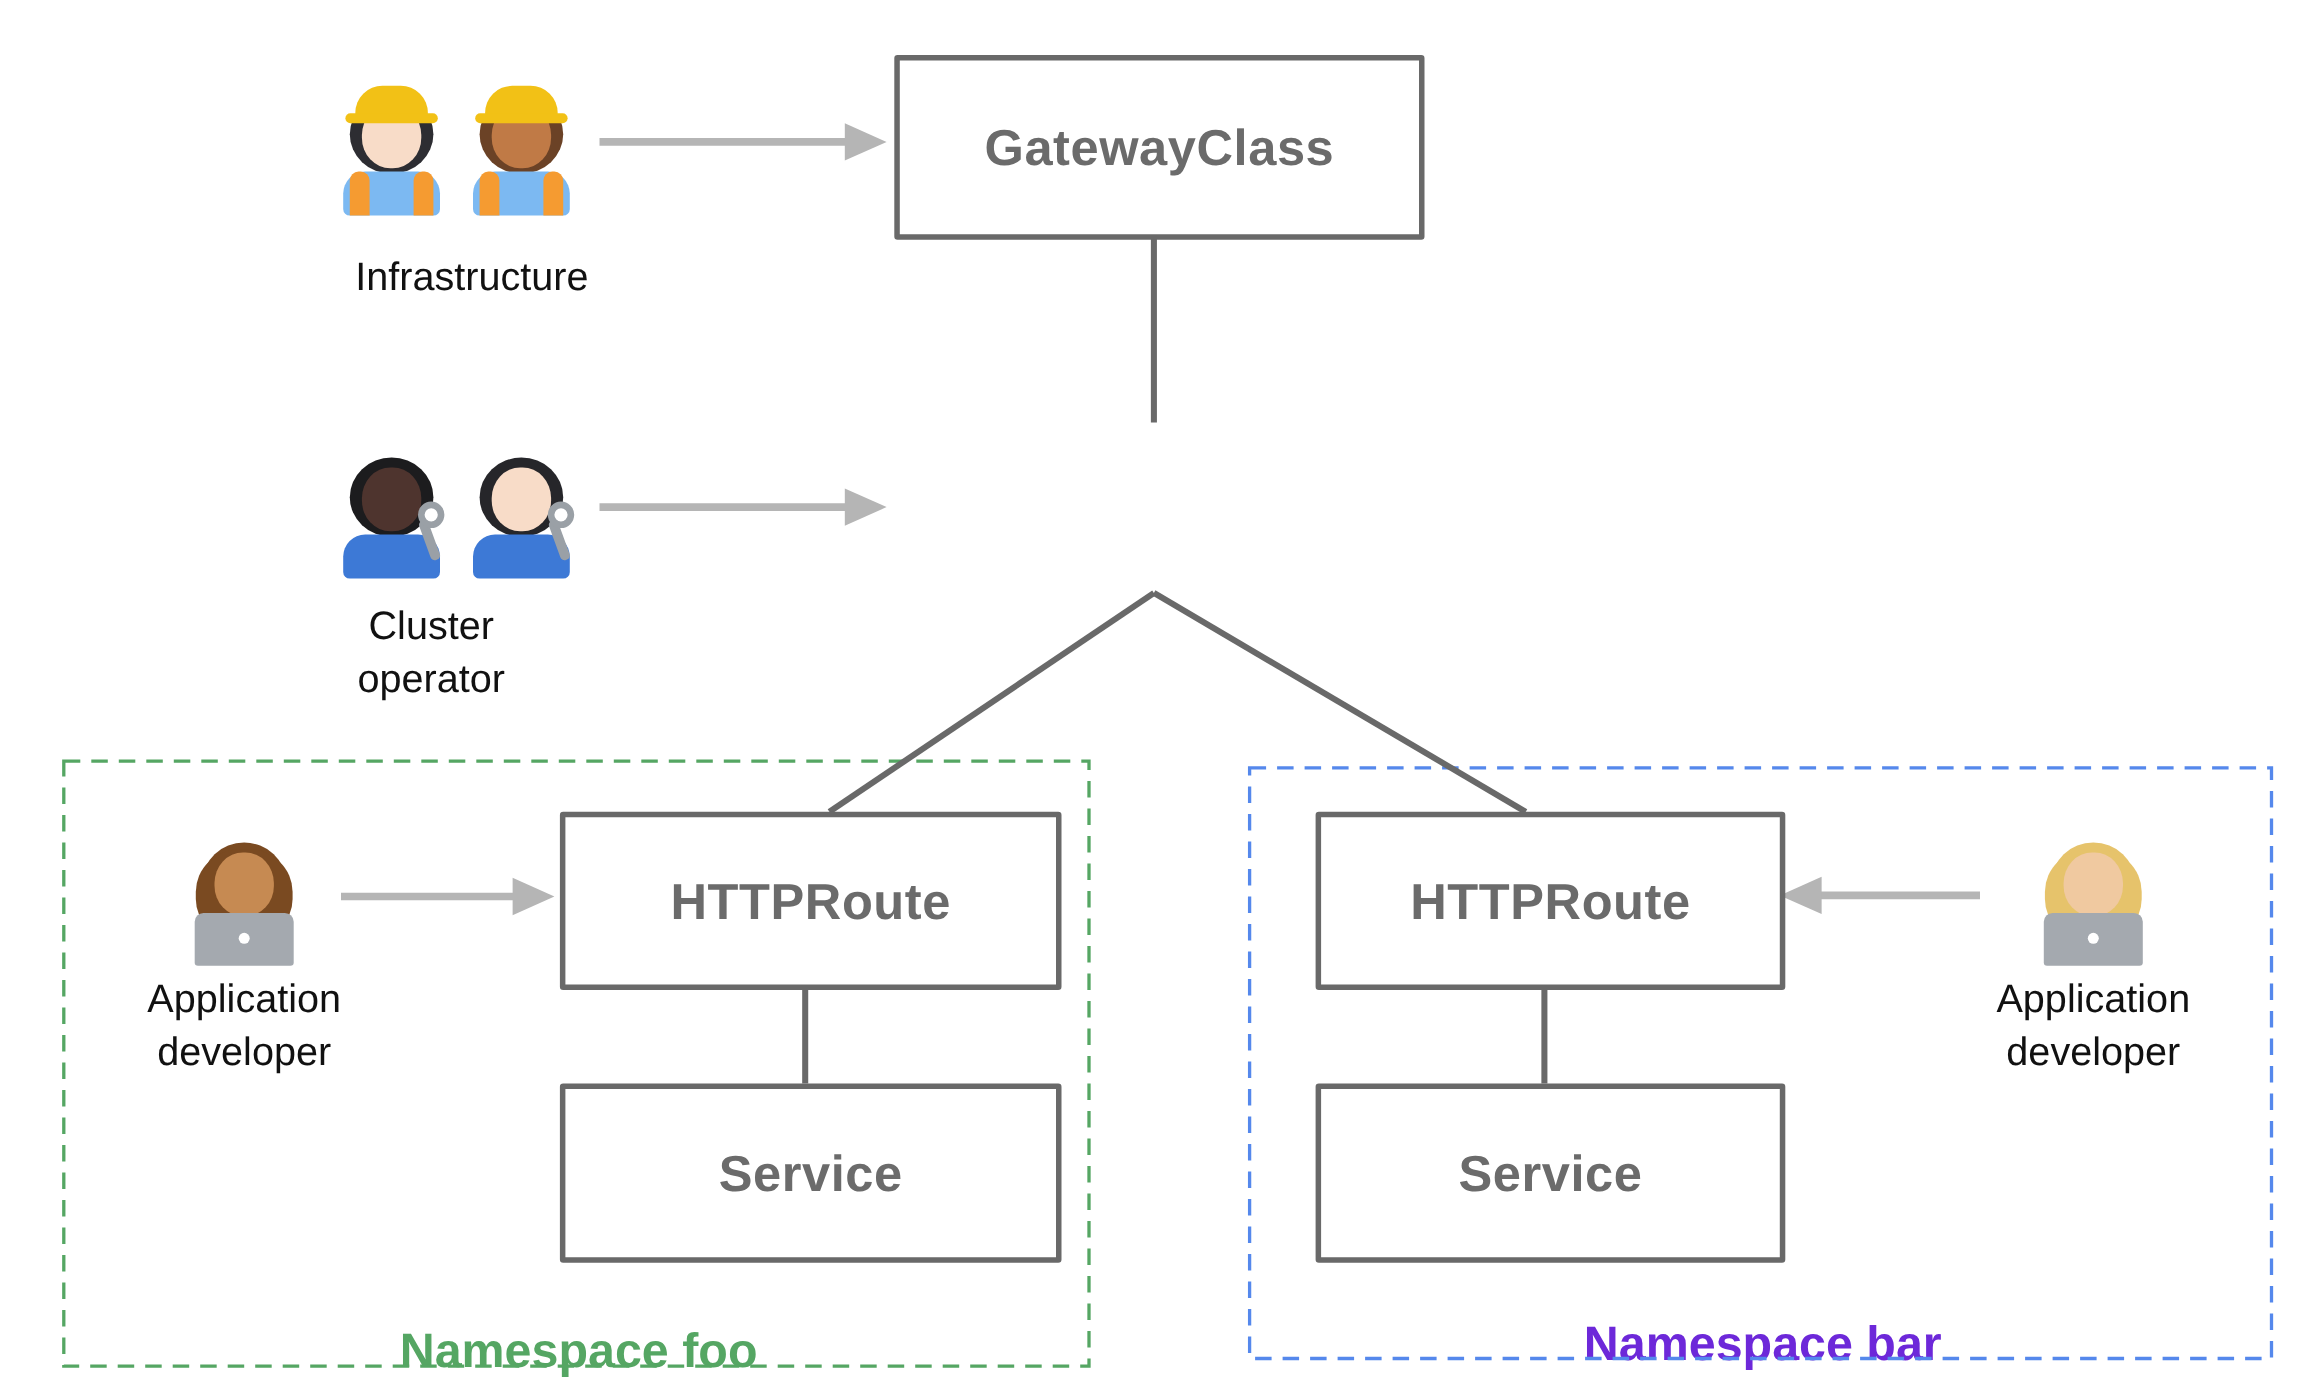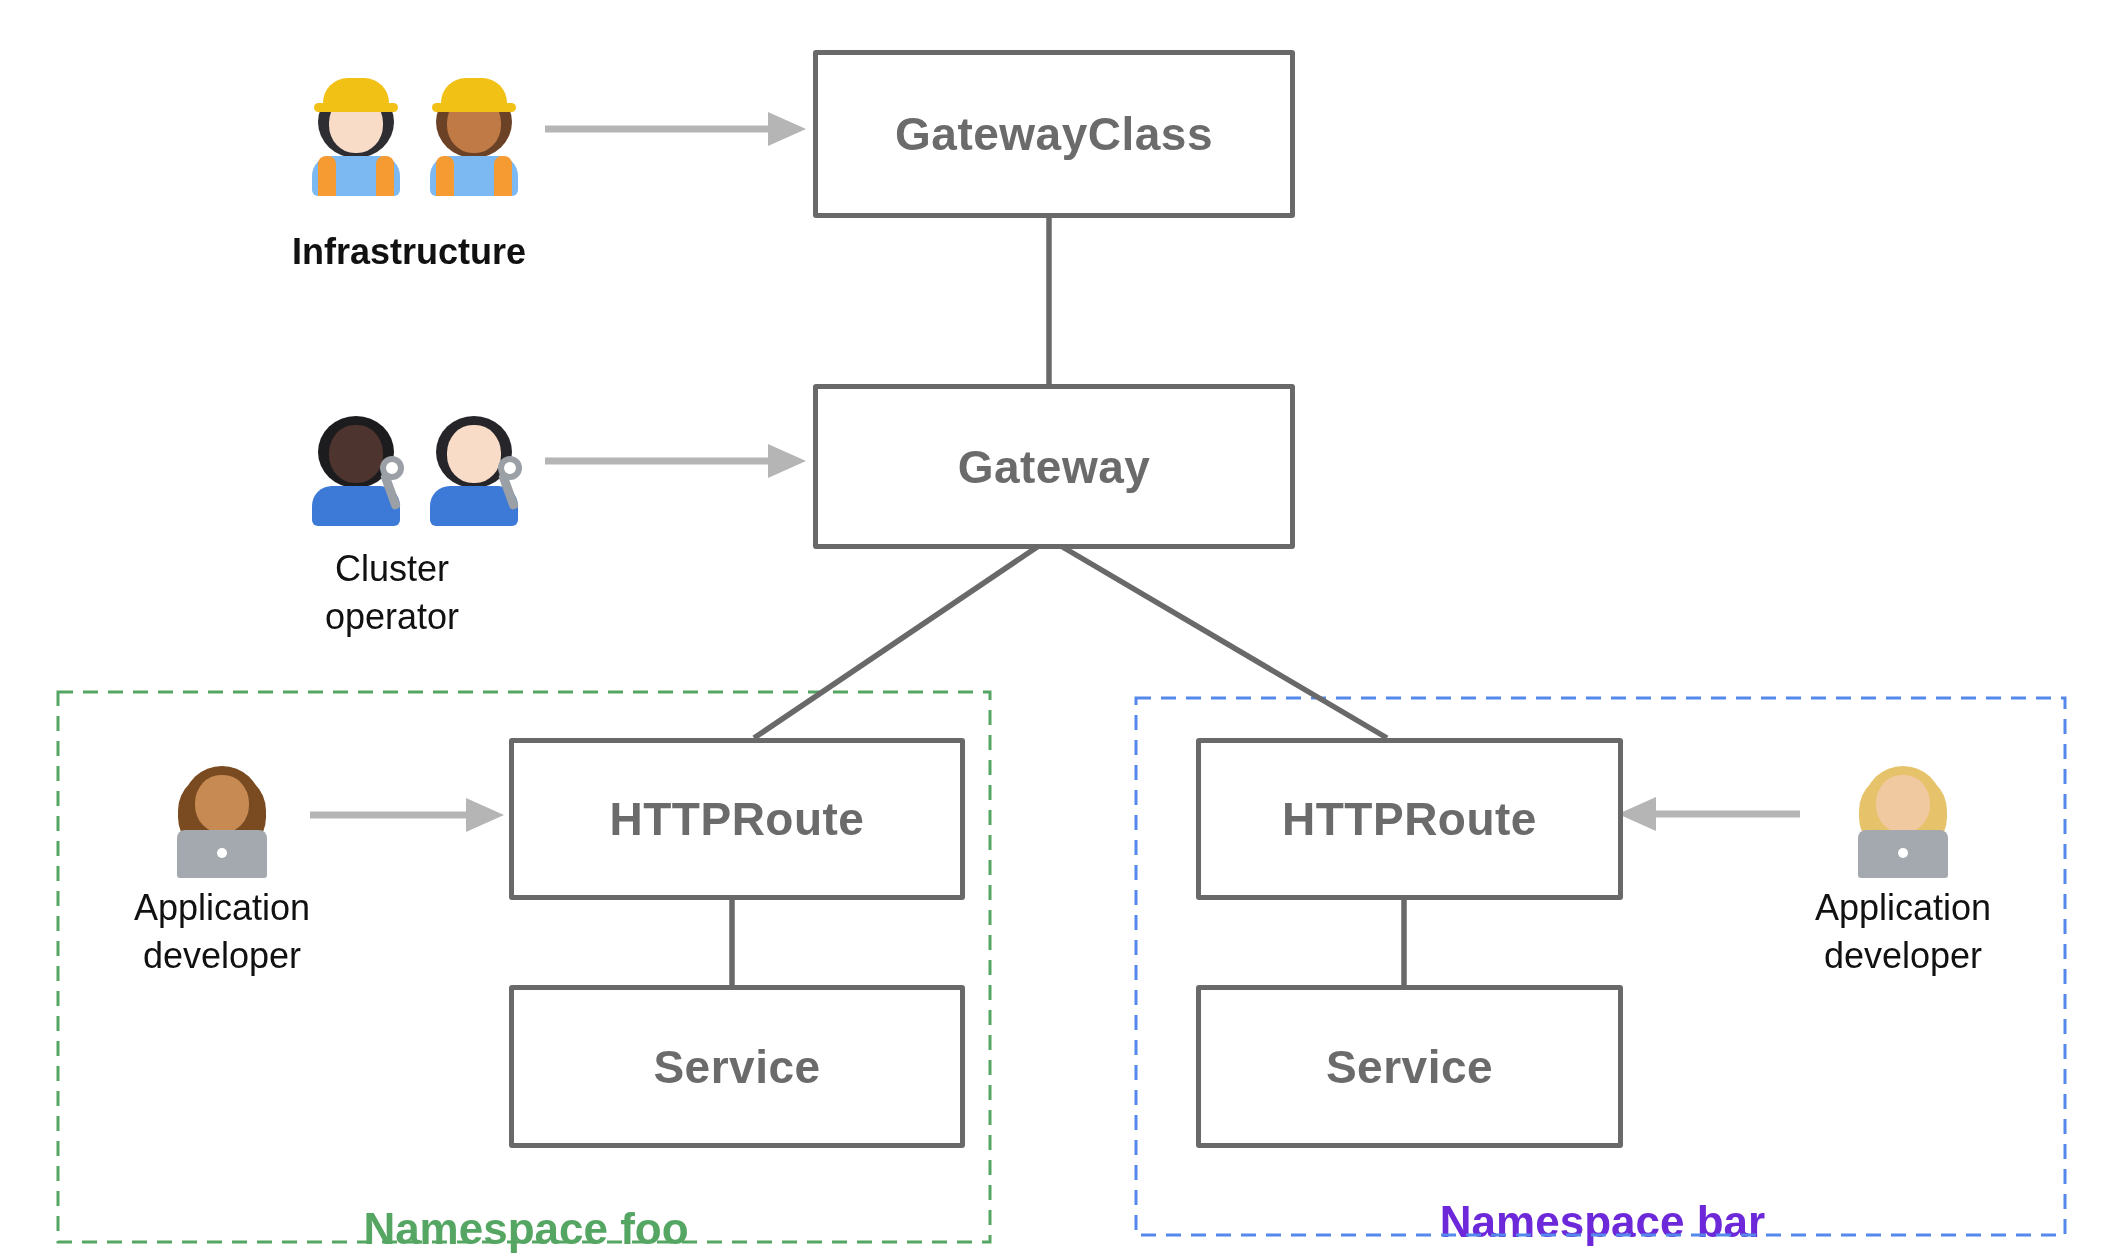--- a/index.html
+++ b/index.html
@@ -44,37 +44,34 @@
   <div class="ns" style="left: 58px; top: 692px; width: 932px; height: 550px;">
     <div class="ns-label" style="color: rgb(85, 166, 99);">Namespace foo</div>
   </div>
   <div class="ns" style="left: 1136px; top: 698px; width: 929px; height: 537px;">
     <div class="ns-label" style="color: #6d28d9;">Namespace bar</div>
   </div>
 
   <div class="node" style="left: 813px; top: 50px; width: 472px; height: 158px;">
     <span>GatewayClass</span>
   </div>
-  <div class="node" style="left: 813px; top: 384px; width: 472px; height: 155px;">
-    <span>Gateway</span>
-  </div>
   <div class="node" style="left: 509px; top: 738px; width: 446px; height: 152px;">
     <span>HTTPRoute</span>
   </div>
   <div class="node" style="left: 509px; top: 985px; width: 446px; height: 153px;">
     <span>Service</span>
   </div>
   <div class="node" style="left: 1196px; top: 738px; width: 417px; height: 152px;">
     <span>HTTPRoute</span>
   </div>
   <div class="node" style="left: 1196px; top: 985px; width: 417px; height: 153px;">
     <span>Service</span>
   </div>
 
-  <div class="persona-label" style="left: 159px; top: 228px; font-weight: bold;">
+  <div class="persona-label" style="left: 179px; top: 228px;">
     <div>Infrastructure</div>
   </div>
   <div class="persona-label" style="left: 142px; top: 545px;">
     <div>Cluster</div>
     <div>operator</div>
   </div>
   <div class="persona-label" style="left: -28px; top: 884px;">
     <div>Application</div>
     <div>developer</div>
   </div>

